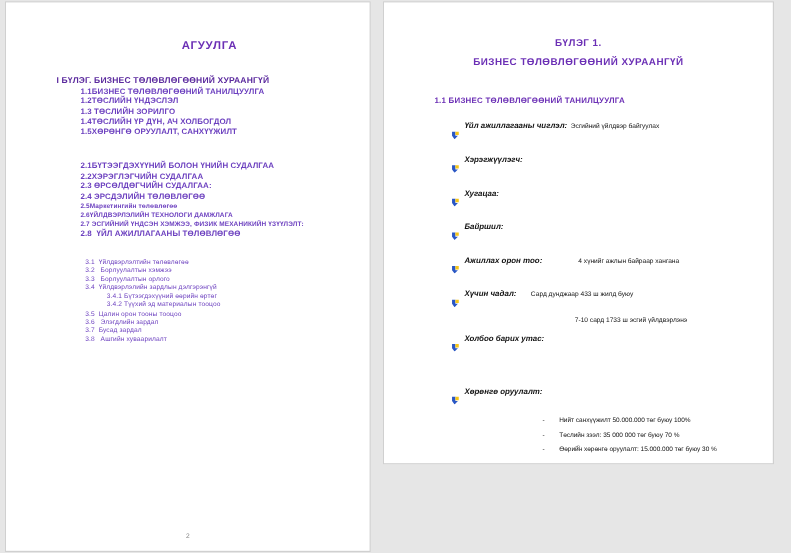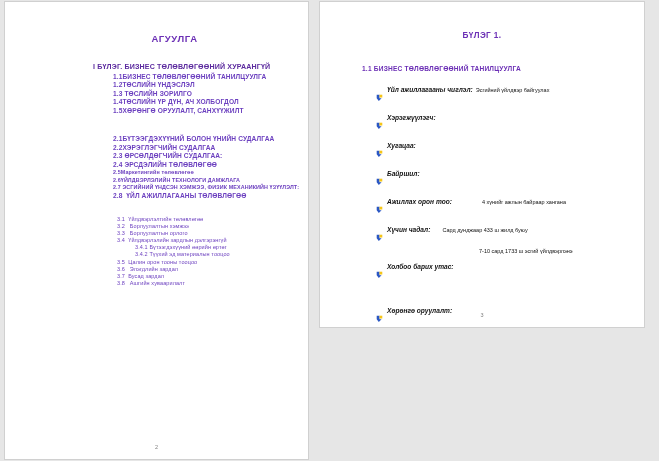--- a/index.html
+++ b/index.html
@@ -29,39 +29,38 @@
     overflow: hidden;
   }
   .page-left {
     width: 305px;
     height: 459px;
     margin-left: 4px;
     margin-top: 1px;
   }
   .page-right {
     width: 326px;
-    height: 327px;
+    height: 386px;
     margin-top: 1px;
   }
 
   
   .toc-title {
     text-align: center;
     color: #6b2fb5;
     font-weight: bold;
     font-size: 9.5px;
     letter-spacing: 0.6px;
     margin-top: 31px;
     padding-left: 36px;
   }
   .toc-body {
     margin-top: 19px;
-    padding-left: 74px;
+    padding-left: 44px;
     color: #6b3fbf;
-    margin-left: 16px;
   }
   .ch-head {
     color: #5b2a9e;
     font-weight: bold;
     font-size: 7.1px;
     letter-spacing: 0.15px;
     margin-left: -2px;
     white-space: nowrap;
   }
   .ch-head.big {
@@ -300,20 +299,21 @@
         </div>
       </div>
     </div>
 
     <div class="page-num">2</div>
   </div>
 
   <div class="page page-right">
 
     <div class="r-title">БҮЛЭГ 1.</div>
+    <div class="r-title2">БИЗНЕС ТӨЛӨВЛӨГӨӨНИЙ ХУРААНГҮЙ</div>
 
     <div class="r-sub">1.1  БИЗНЕС ТӨЛӨВЛӨГӨӨНИЙ ТАНИЛЦУУЛГА</div>
 
     <div class="bullet-list">
 
       <div class="b-row">
         <span class="b-ico">
           <svg width="7" height="7" viewBox="0 0 10 10">
               <path d="M1 1 L5 1 L5 6 L8 6 L4 10 L1 6 Z" fill="#2a57c4"></path>
               <path d="M5 1 L9 1 L9 5 L5 5 Z" fill="#f5c518"></path>

